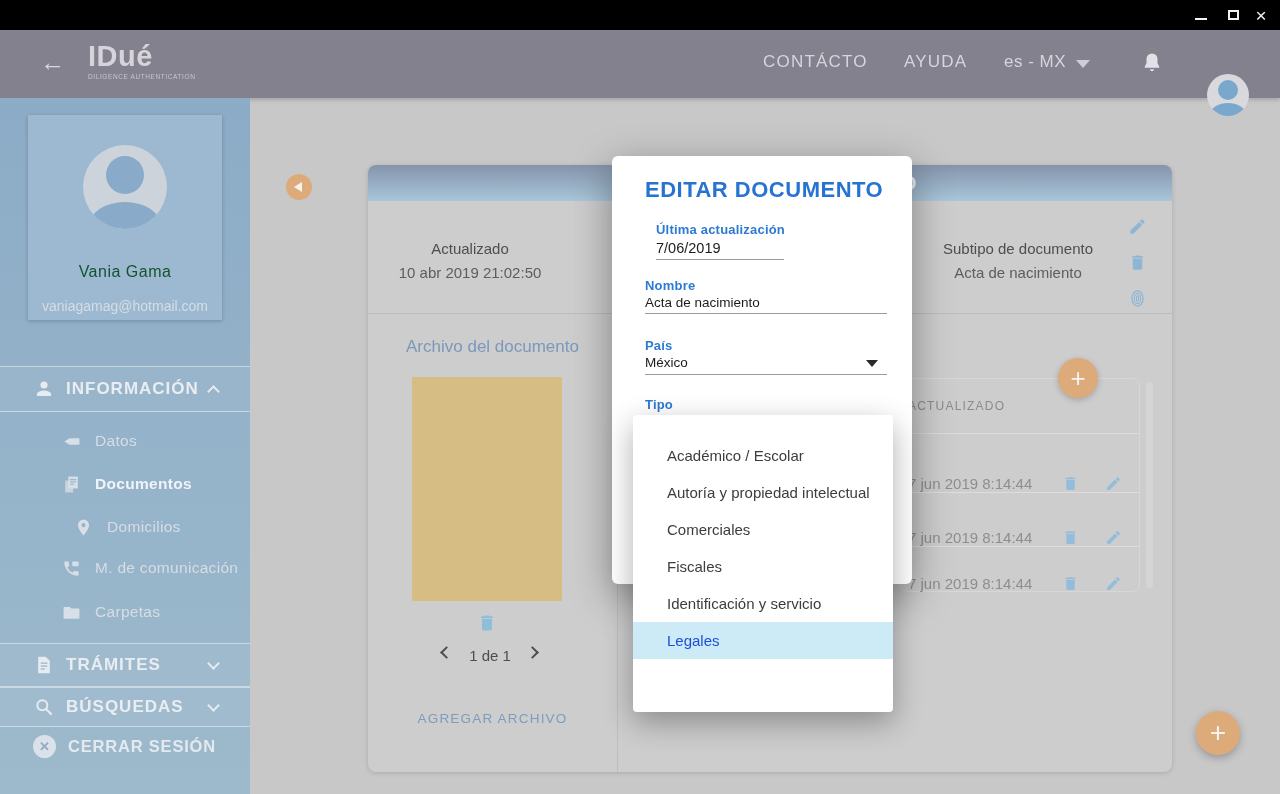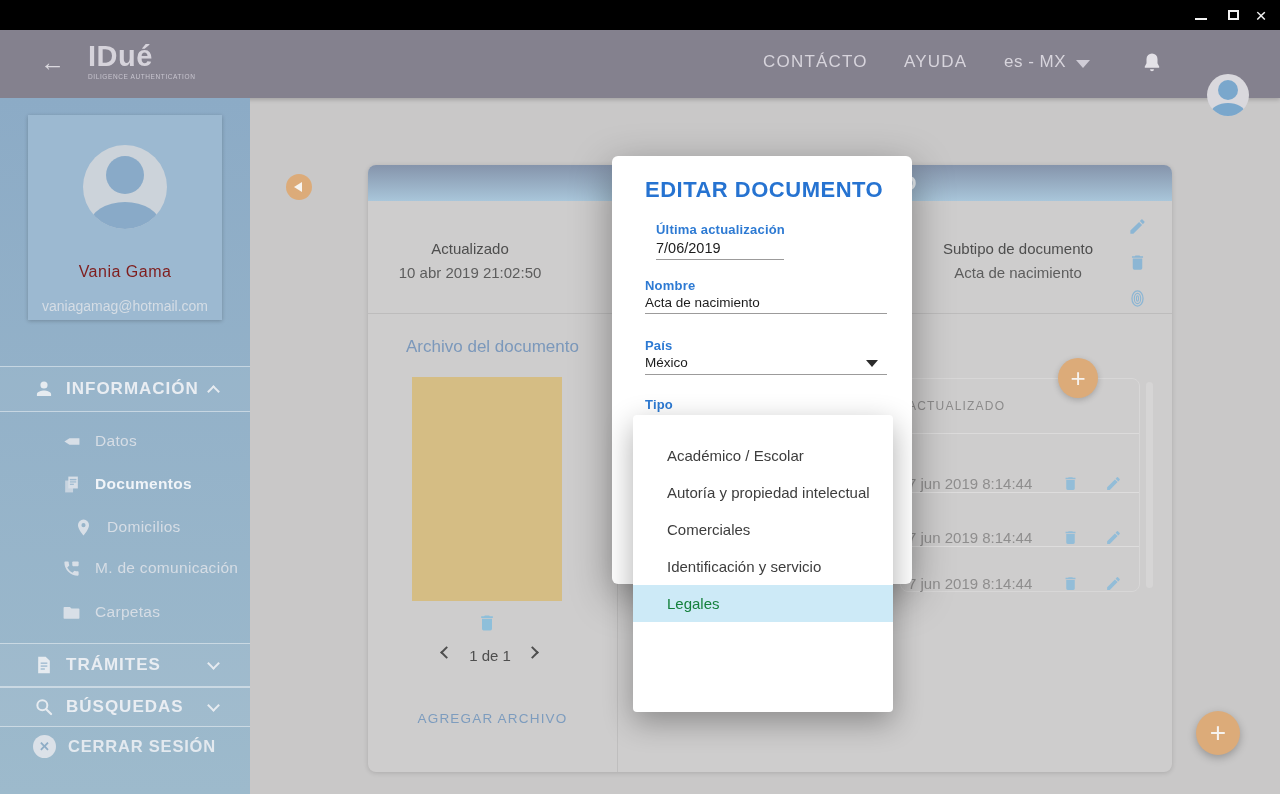--- a/index.html
+++ b/index.html
@@ -30,21 +30,21 @@
   .avatar-sm { left:1207px; top:44px; width:42px; height:42px; border-radius:50%; background:#d9d8dd; overflow:hidden; cursor:pointer; }
   .avatar-sm .head { position:absolute; left:11px; top:6px; width:20px; height:20px; border-radius:50%; background:#7aa7cc; }
   .avatar-sm .body { position:absolute; left:4px; top:29px; width:34px; height:20px; border-radius:50%; background:#7aa7cc; }
 
   
   .sidebar { left:0; top:98px; width:250px; height:696px; background:linear-gradient(180deg,#8cabc6 0%,#9dbacc 100%); }
   .pcard { left:28px; top:17px; width:194px; height:205px; background:#9cb9d1; box-shadow:0 1px 4px rgba(0,0,0,.22); text-align:center; }
   .avatar-lg { position:absolute; left:55px; top:30px; width:84px; height:84px; border-radius:50%; background:#ccd3da; overflow:hidden; }
   .avatar-lg .head { position:absolute; left:23px; top:11px; width:38px; height:38px; border-radius:50%; background:#89aac8; }
   .avatar-lg .body { position:absolute; left:7px; top:57px; width:70px; height:44px; border-radius:50%; background:#89aac8; }
-  .pname { position:absolute; left:0; top:148px; width:194px; font-size:16px; letter-spacing:.5px; color:#7f1d1d; }
+  .pname { position:absolute; left:0; top:148px; width:194px; font-size:16px; letter-spacing:.5px; color:#14532d; }
   .pemail { position:absolute; left:0; top:183px; width:194px; font-size:14px; color:#d5dde5; }
 
   .side-section { left:0; width:250px; border-top:1px solid rgba(255,255,255,.45); border-bottom:1px solid rgba(255,255,255,.45); background:rgba(255,255,255,.05); display:flex; align-items:center; cursor:pointer; }
   .sec-info { top:268px; height:46px; }
   .sec-tram { top:545px; height:44px; }
   .sec-busq { top:589px; height:40px; }
   .sec-icon { width:20px; height:20px; color:#e6ebf0; margin-left:34px; flex:none; }
   .sec-label { color:#e9edf2; font-size:17px; font-weight:bold; letter-spacing:1px; margin-left:12px; }
   .sec-chev { position:absolute; right:32px; width:9px; height:9px; border-right:2px solid #e6ebf0; border-bottom:2px solid #e6ebf0; }
   .chev-up { transform:rotate(-135deg); margin-top:4px; }
@@ -116,21 +116,21 @@
   .nm-line  { left:33px; top:157px; width:242px; }
   .co-label { left:33px; top:182px; }
   .co-value { left:33px; top:199px; }
   .co-caret { left:254px; top:204px; width:0; height:0; border-left:6px solid transparent; border-right:6px solid transparent; border-top:7px solid #2b2b2b; cursor:pointer; }
   .co-line  { left:33px; top:218px; width:242px; }
   .tp-label { left:33px; top:241px; }
 
   
   .dropdown { left:633px; top:415px; width:260px; height:297px; background:#fff; border-radius:4px; box-shadow:0 10px 30px rgba(0,0,0,.32); padding-top:22px; }
   .dd-item { height:37px; display:flex; align-items:center; padding-left:34px; font-size:15px; color:#3d3d3d; cursor:pointer; }
-  .dd-item.selected { background:#cdeaf7; color:#15803d; }
+  .dd-item.selected { background:#cdeaf7; color:#1d4ed8; }
 
   svg { display:block; width:100%; height:100%; }
 </style>
 </head>
 <body>
 
 <div class="screen">
 
   <div class="abs titlebar">
     <div class="abs winbtn wb-min">
@@ -384,17 +384,18 @@
     <span class="abs co-caret"></span>
     <div class="abs f-line co-line"></div>
 
     <div class="abs f-label tp-label">Tipo</div>
   </div>
 
   <div class="abs dropdown">
     <div class="dd-item">Académico / Escolar</div>
     <div class="dd-item">Autoría y propiedad intelectual</div>
     <div class="dd-item">Comerciales</div>
+    <div class="dd-item">Fiscales</div>
     <div class="dd-item">Identificación y servicio</div>
     <div class="dd-item selected">Legales</div>
   </div>
 
 </div>
 
 </body></html>

